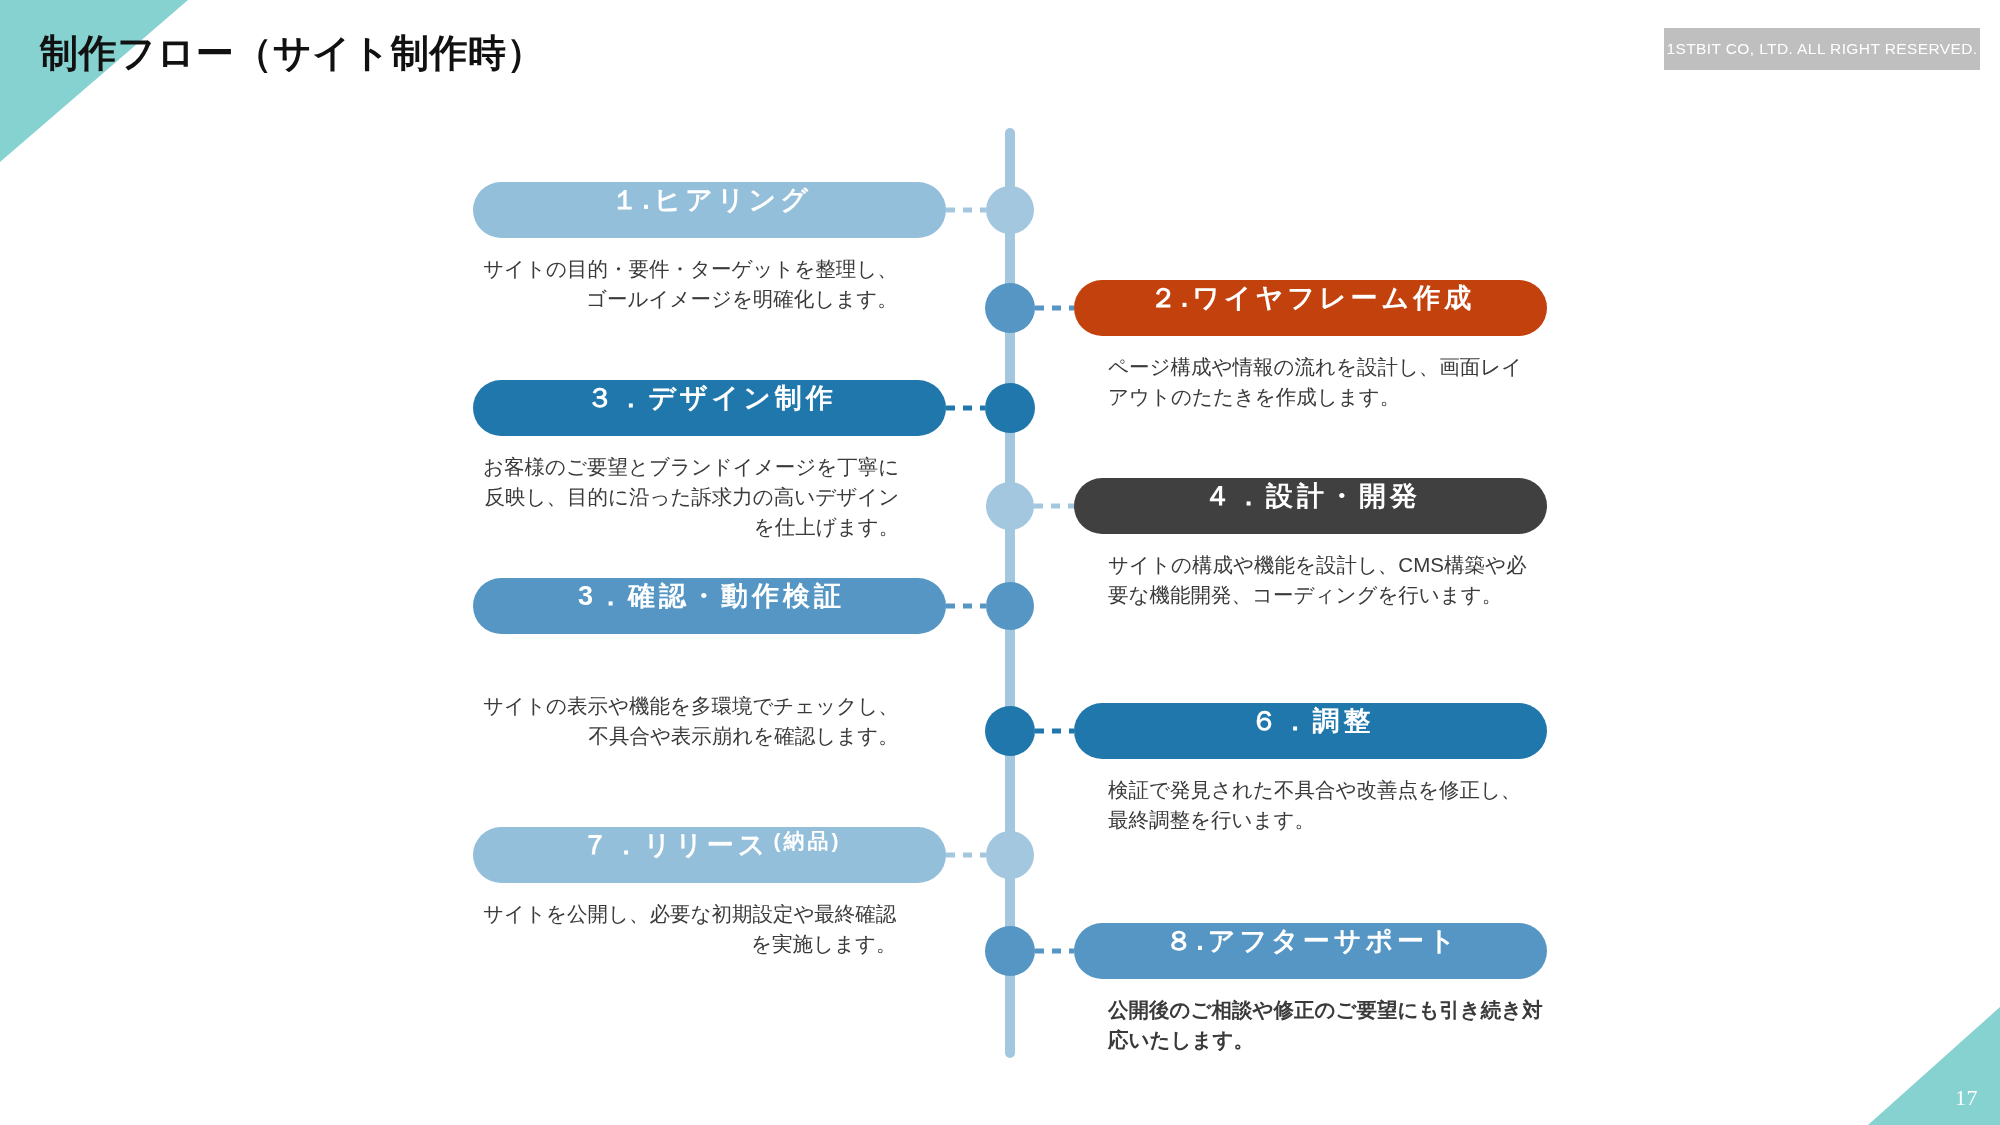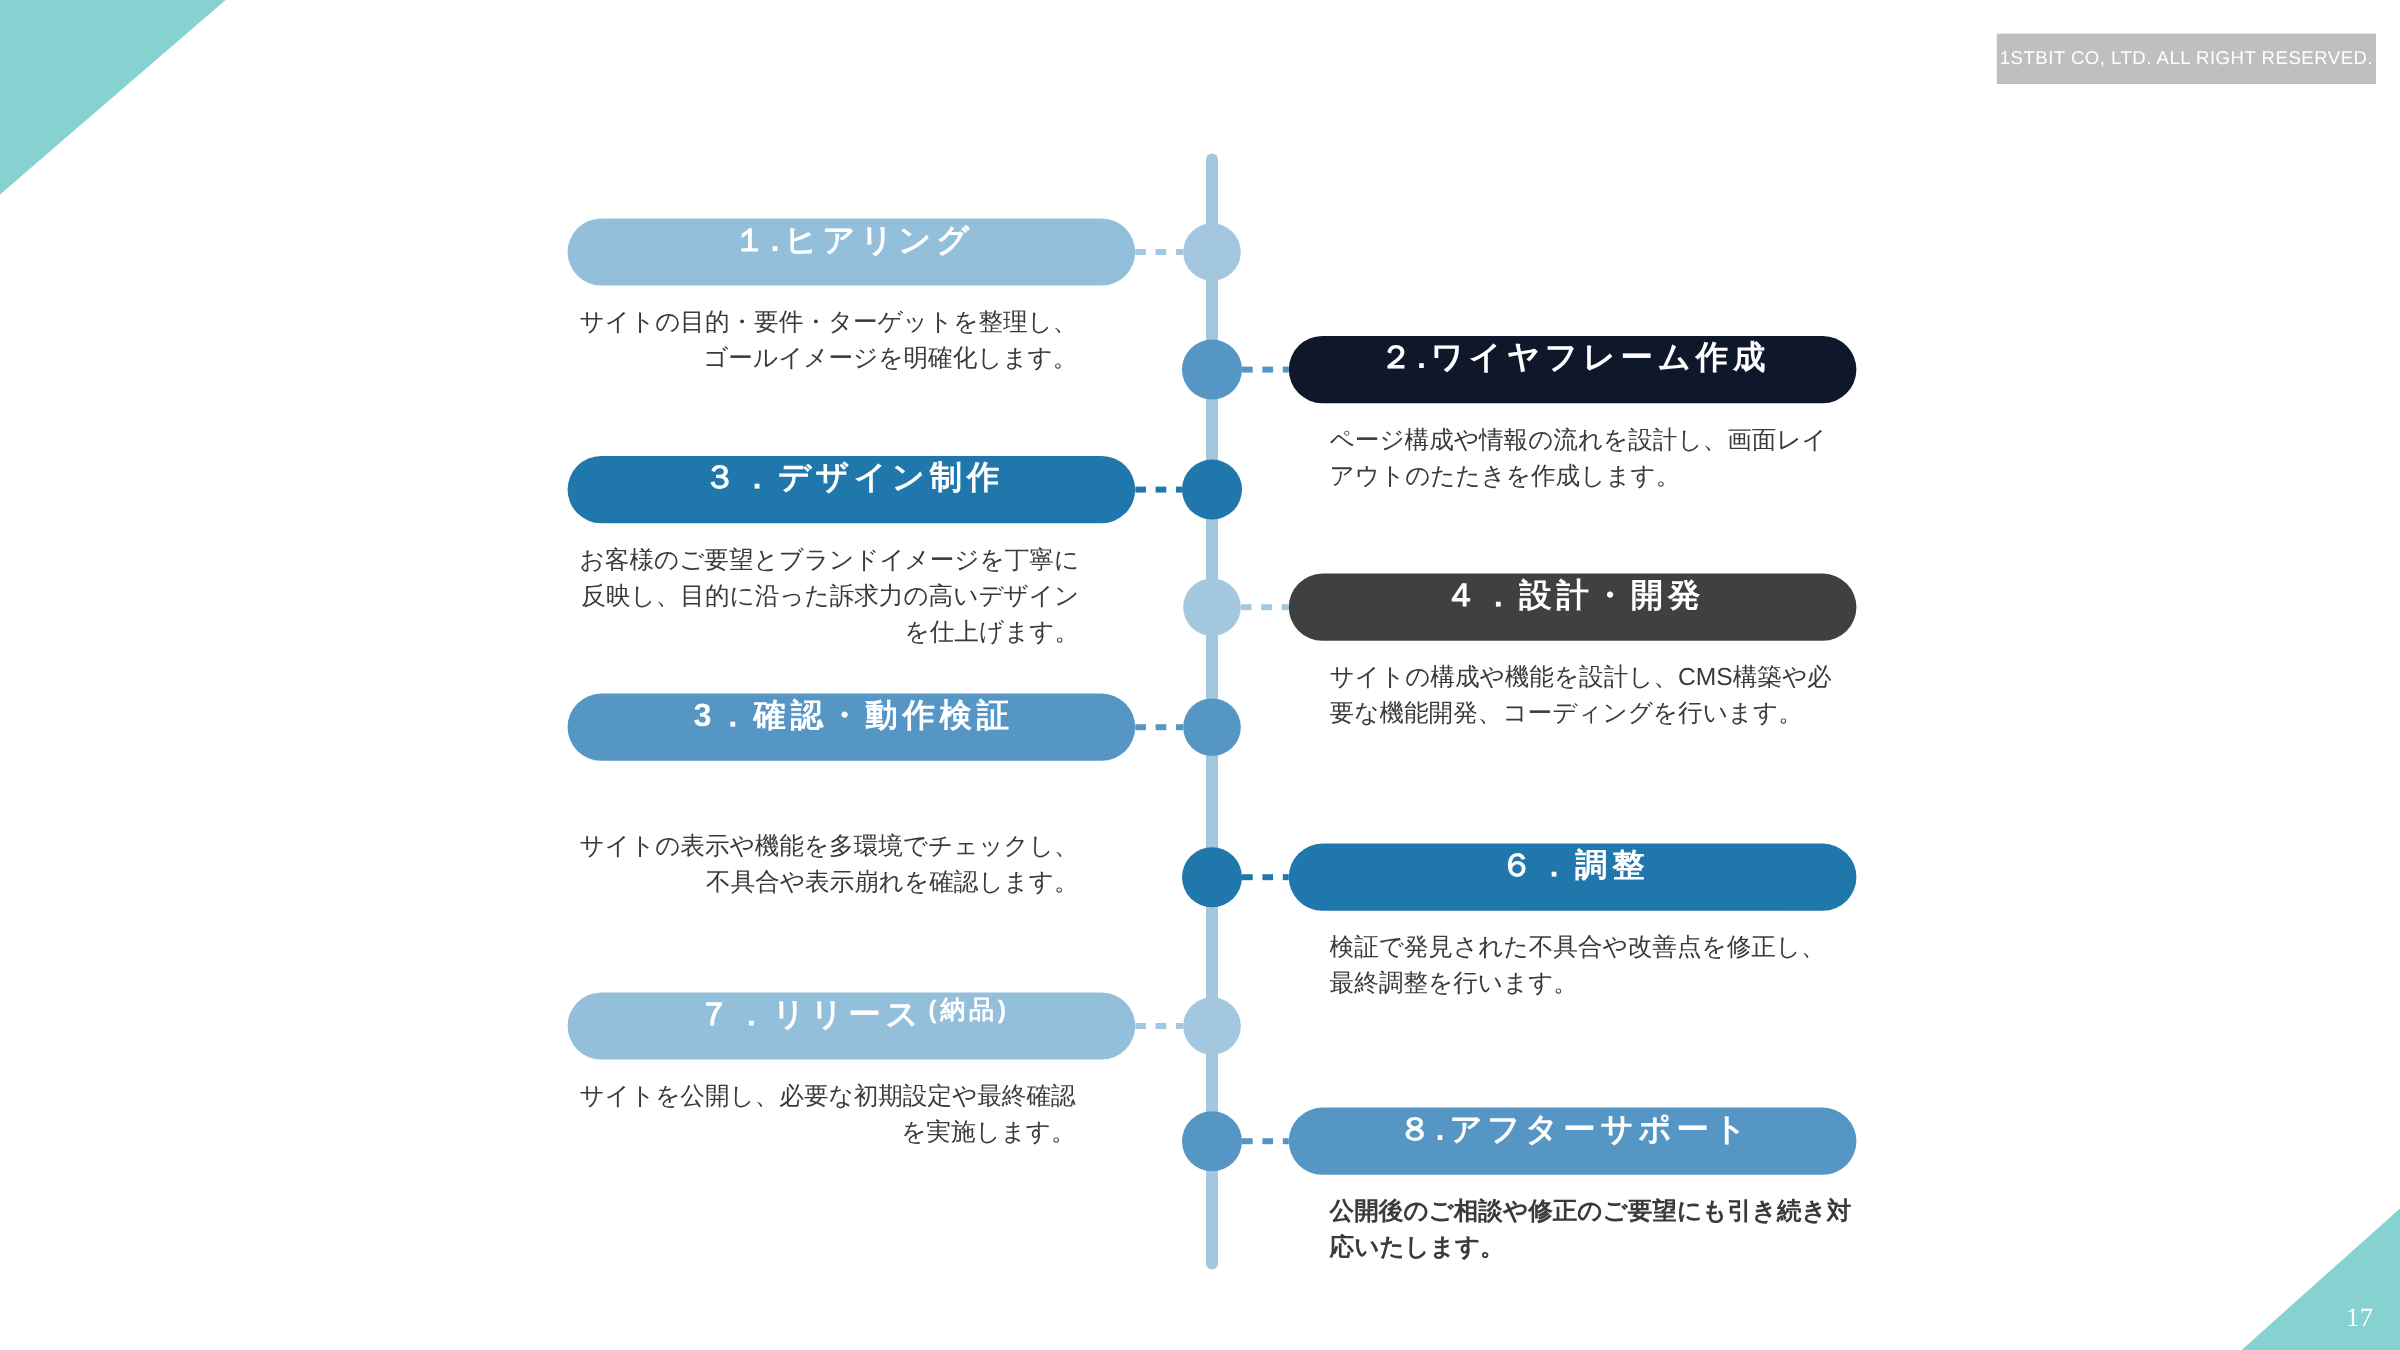--- a/index.html
+++ b/index.html
@@ -138,36 +138,37 @@
   }
   .desc.right-side { text-align: left; }
 </style>
 </head>
 <body>
 
 <div id="slide">
 
   <div class="corner-tl"></div>
 
+  <div class="slide-title">制作フロー（サイト制作時）</div>
 
   <div class="copyright-badge">1STBIT CO, LTD. ALL RIGHT RESERVED.</div>
 
   <div class="timeline-axis"></div>
 
   <div id="flow-layer">
       <div class="connector" style="color: rgb(163, 199, 222); top: 210px; left: 946px; width: 40px;"></div>
       <div class="node" style="left: 1010px; top: 210px; width: 48px; height: 48px; background: rgb(163, 199, 222);"></div>
       <div class="pill" style="left: 473px; width: 473px; top: 182px; background: rgb(147, 191, 218);">
         <span>１.ヒアリング</span>
       </div>
       <div class="desc" style="top: 254px; left: 483px;">サイトの目的・要件・ターゲットを整理し、
 ゴールイメージを明確化します。</div>
       <div class="connector" style="color: rgb(85, 150, 196); top: 308px; left: 1035px; width: 39px;"></div>
       <div class="node" style="left: 1010px; top: 308px; width: 50px; height: 50px; background: rgb(85, 150, 196);"></div>
-      <div class="pill" style="left: 1074px; width: 473px; top: 280px; background: #0f172a;">
+      <div class="pill" style="left: 1074px; width: 473px; top: 280px; background: #c2410c;">
         <span>２.ワイヤフレーム作成</span>
       </div>
       <div class="desc right-side" style="top: 352px; left: 1108px;">ページ構成や情報の流れを設計し、画面レイ
 アウトのたたきを作成します。</div>
       <div class="connector" style="color: rgb(31, 119, 172); top: 408px; left: 946px; width: 39px;"></div>
       <div class="node" style="left: 1010px; top: 408px; width: 50px; height: 50px; background: rgb(31, 119, 172);"></div>
       <div class="pill" style="left: 473px; width: 473px; top: 380px; background: rgb(31, 119, 172);">
         <span>３．デザイン制作</span>
       </div>
       <div class="desc" style="top: 452px; left: 483px;">お客様のご要望とブランドイメージを丁寧に

